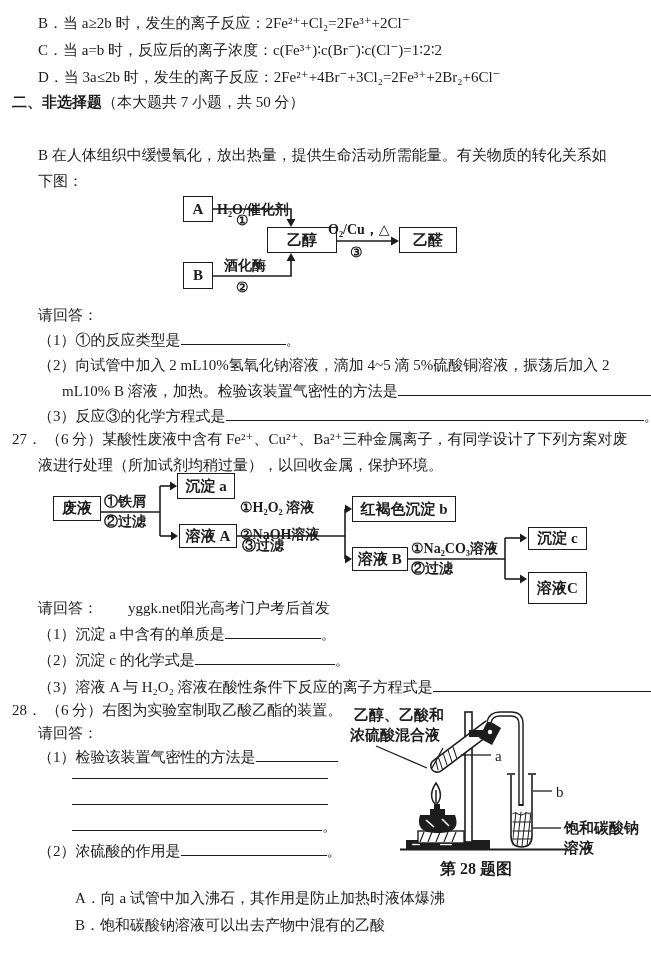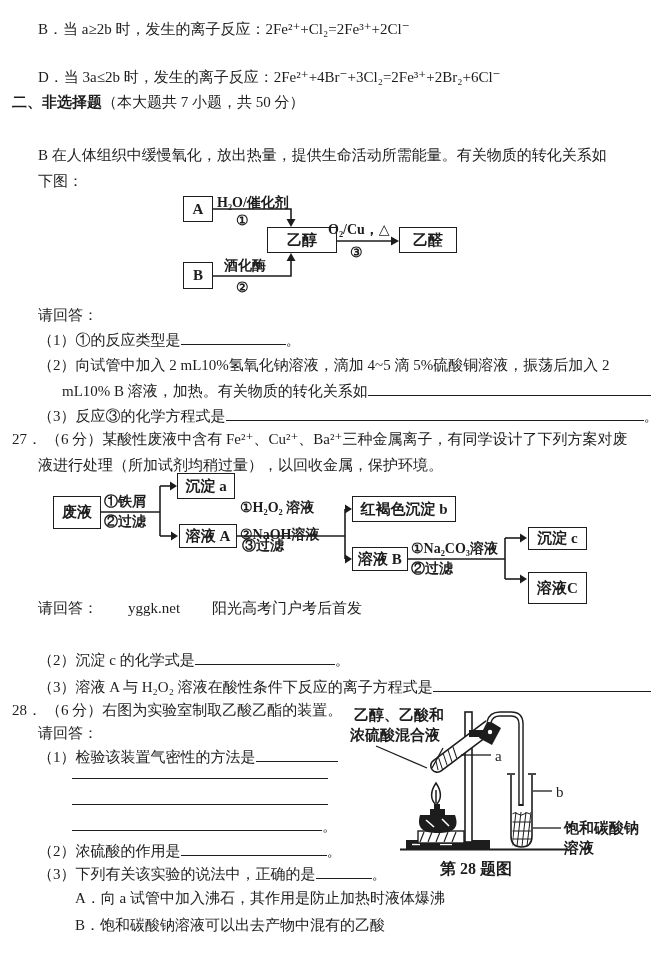--- a/index.html
+++ b/index.html
@@ -11,28 +11,29 @@
   .qnum{display:inline-block;min-width:34px;}
   .b{font-weight:bold;}
   .blank{display:inline-block;height:14px;border-bottom:1.2px solid #1d1d1d;vertical-align:baseline;}
   .rule{position:absolute;height:14px;border-bottom:1.2px solid #1d1d1d;}
   .flow{position:absolute;left:0;width:651px;}
   .fbox{position:absolute;border:1.6px solid #1d1d1d;display:flex;align-items:center;justify-content:center;
         font-weight:bold;font-size:15px;background:#fff;box-sizing:border-box;}
   .flabel{position:absolute;font-weight:bold;font-size:14px;white-space:nowrap;line-height:16px;}
   svg{display:block;}
   .wmark{margin-left:30px;}
-  .wmark2{margin-left:32px;}
+  .wmark2{margin-left:0;}
 </style>
 </head>
 <body>
 
 <div class="page">
 
-  <div class="line" style="left:38px;top:20px">B．当 a≥2b 时，发生的离子反应：2Fe²⁺+Cl₂=2Fe³⁺+2Cl⁻</div>
+  <div class="line" style="left:38px;top:14px">B．当 a≥2b 时，发生的离子反应：2Fe²⁺+Cl₂=2Fe³⁺+2Cl⁻</div>
+  <div class="line" style="left:38px;top:41px">C．当 a=b 时，反应后的离子浓度：c(Fe³⁺)∶c(Br⁻)∶c(Cl⁻)=1∶2∶2</div>
   <div class="line" style="left:38px;top:68px">D．当 3a≤2b 时，发生的离子反应：2Fe²⁺+4Br⁻+3Cl₂=2Fe³⁺+2Br₂+6Cl⁻</div>
 
   <div class="line" style="left:12px;top:93px">
     <span class="b">二、非选择题</span><span>（本大题共 7 小题，共 50 分）</span>
   </div>
 
   <div class="line" style="left:38px;top:146px">B 在人体组织中缓慢氧化，放出热量，提供生命活动所需能量。有关物质的转化关系如</div>
   <div class="line" style="left:38px;top:172px">下图：</div>
 
   <div class="flow" style="top:188px;height:112px">
@@ -45,35 +46,35 @@
       <g fill="#1d1d1d" stroke="none">
         <polygon points="286.5,31 295.5,31 291,39"></polygon>
         <polygon points="286.5,73 295.5,73 291,65"></polygon>
         <polygon points="391,48.5 391,57.5 399,53"></polygon>
       </g>
     </svg>
     <div class="fbox" style="left:183px;top:8px;width:30px;height:26px">A</div>
     <div class="fbox" style="left:267px;top:39px;width:70px;height:26px">乙醇</div>
     <div class="fbox" style="left:399px;top:39px;width:58px;height:26px">乙醛</div>
     <div class="fbox" style="left:183px;top:74px;width:30px;height:27px">B</div>
-    <div class="flabel" style="left:217px;top:7px">H₂O/催化剂</div>
+    <div class="flabel" style="left:217px;top:14px">H₂O/催化剂</div>
     <div class="flabel" style="left:236px;top:25px">①</div>
     <div class="flabel" style="left:224px;top:70px">酒化酶</div>
     <div class="flabel" style="left:236px;top:92px">②</div>
     <div class="flabel" style="left:328px;top:34px">O₂/Cu，△</div>
     <div class="flabel" style="left:350px;top:57px">③</div>
   </div>
 
   <div class="line" style="left:38px;top:306px">请回答：</div>
   <div class="line" style="left:38px;top:330px">
     <span>（1）①的反应类型是</span><span class="blank" style="width:105px"></span><span>。</span>
   </div>
   <div class="line" style="left:38px;top:356px">（2）向试管中加入 2 mL10%氢氧化钠溶液，滴加 4~5 滴 5%硫酸铜溶液，振荡后加入 2</div>
   <div class="line" style="left:62px;top:381px">
-    <span>mL10% B 溶液，加热。有关物质的转化关系如</span><span class="blank" style="width:290px"></span>
+    <span>mL10% B 溶液，加热。检验该装置气密性的方法是</span><span class="blank" style="width:290px"></span>
   </div>
   <div class="line" style="left:38px;top:406px">
     <span>（3）反应③的化学方程式是</span><span class="blank" style="width:418px"></span><span>。</span>
   </div>
 
   <div class="line" style="left:12px;top:430px">
     <span class="qnum">27．</span><span>（6 分）某酸性废液中含有 Fe²⁺、Cu²⁺、Ba²⁺三种金属离子，有同学设计了下列方案对废</span>
   </div>
   <div class="line" style="left:38px;top:456px">液进行处理（所加试剂均稍过量），以回收金属，保护环境。</div>
 
@@ -93,39 +94,42 @@
       </g>
       <g fill="#1d1d1d" stroke="none">
         <polygon points="170,13.5 170,22.5 177,18"></polygon>
         <polygon points="171,63.5 171,72.5 178,68"></polygon>
         <polygon points="345,36.5 345,45.5 352,41"></polygon>
         <polygon points="345,86.5 345,95.5 352,91"></polygon>
         <polygon points="520,65.5 520,74.5 527,70"></polygon>
         <polygon points="520,106.5 520,115.5 527,111"></polygon>
       </g>
     </svg>
-    <div class="fbox" style="left:53px;top:28px;width:48px;height:33px">废液</div>
+    <div class="fbox" style="left:53px;top:28px;width:48px;height:25px">废液</div>
     <div class="fbox" style="left:177px;top:5px;width:58px;height:26px">沉淀 a</div>
     <div class="fbox" style="left:179px;top:56px;width:58px;height:24px">溶液 A</div>
     <div class="fbox" style="left:352px;top:28px;width:104px;height:26px">红褐色沉淀 b</div>
     <div class="fbox" style="left:352px;top:79px;width:56px;height:24px">溶液 B</div>
     <div class="fbox" style="left:528px;top:59px;width:59px;height:23px">沉淀 c</div>
     <div class="fbox" style="left:528px;top:104px;width:59px;height:32px">溶液C</div>
     <div class="flabel" style="left:104px;top:26px">①铁屑</div>
     <div class="flabel" style="left:104px;top:46px">②过滤</div>
     <div class="flabel" style="left:240px;top:32px">①H₂O₂ 溶液</div>
     <div class="flabel" style="left:240px;top:59px">②NaOH溶液</div>
     <div class="flabel" style="left:242px;top:70px">③过滤</div>
     <div class="flabel" style="left:411px;top:73px">①Na₂CO₃溶液</div>
     <div class="flabel" style="left:411px;top:93px">②过滤</div>
   </div>
 
   <div class="line" style="left:38px;top:599px">
     <span>请回答：</span><span class="wmark">yggk.net</span><span class="wmark2">阳光高考门户考后首发</span>
   </div>
+  <div class="line" style="left:38px;top:624px">
+    <span>（1）沉淀 a 中含有的单质是</span><span class="blank" style="width:96px"></span><span>。</span>
+  </div>
   <div class="line" style="left:38px;top:650px">
     <span>（2）沉淀 c 的化学式是</span><span class="blank" style="width:140px"></span><span>。</span>
   </div>
   <div class="line" style="left:38px;top:677px">
     <span>（3）溶液 A 与 H₂O₂ 溶液在酸性条件下反应的离子方程式是</span><span class="blank" style="width:235px"></span>
   </div>
 
   <div class="line" style="left:12px;top:701px">
     <span class="qnum">28．</span><span>（6 分）右图为实验室制取乙酸乙酯的装置。</span>
   </div>
@@ -133,23 +137,20 @@
   <div class="line" style="left:38px;top:747px">
     <span>（1）检验该装置气密性的方法是</span><span class="blank" style="width:82px"></span>
   </div>
   <div class="rule" style="left:72px;top:764px;width:256px"></div>
   <div class="rule" style="left:72px;top:790px;width:256px"></div>
   <div class="line" style="left:72px;top:816px">
     <span class="blank" style="width:250px"></span><span>。</span>
   </div>
   <div class="line" style="left:38px;top:841px">
     <span>（2）浓硫酸的作用是</span><span class="blank" style="width:146px"></span><span>。</span>
-  </div>
-  <div class="line" style="left:38px;top:864px">
-    <span>（3）下列有关该实验的说法中，正确的是</span><span class="blank" style="width:56px"></span><span>。</span>
   </div>
   <div class="line" style="left:75px;top:889px">A．向 a 试管中加入沸石，其作用是防止加热时液体爆沸</div>
   <div class="line" style="left:75px;top:916px">B．饱和碳酸钠溶液可以出去产物中混有的乙酸</div>
 
   <svg width="311" height="192" viewBox="0 0 311 192" style="position:absolute;left:340px;top:698px">
 
     <line x1="60" y1="151.5" x2="228" y2="151.5" stroke="#1d1d1d" stroke-width="2"></line>
 
     <rect x="66" y="142" width="84" height="9" fill="#1d1d1d"></rect>
     <line x1="72" y1="146.5" x2="80" y2="146.5" stroke="#fff" stroke-width="1.4"></line>

